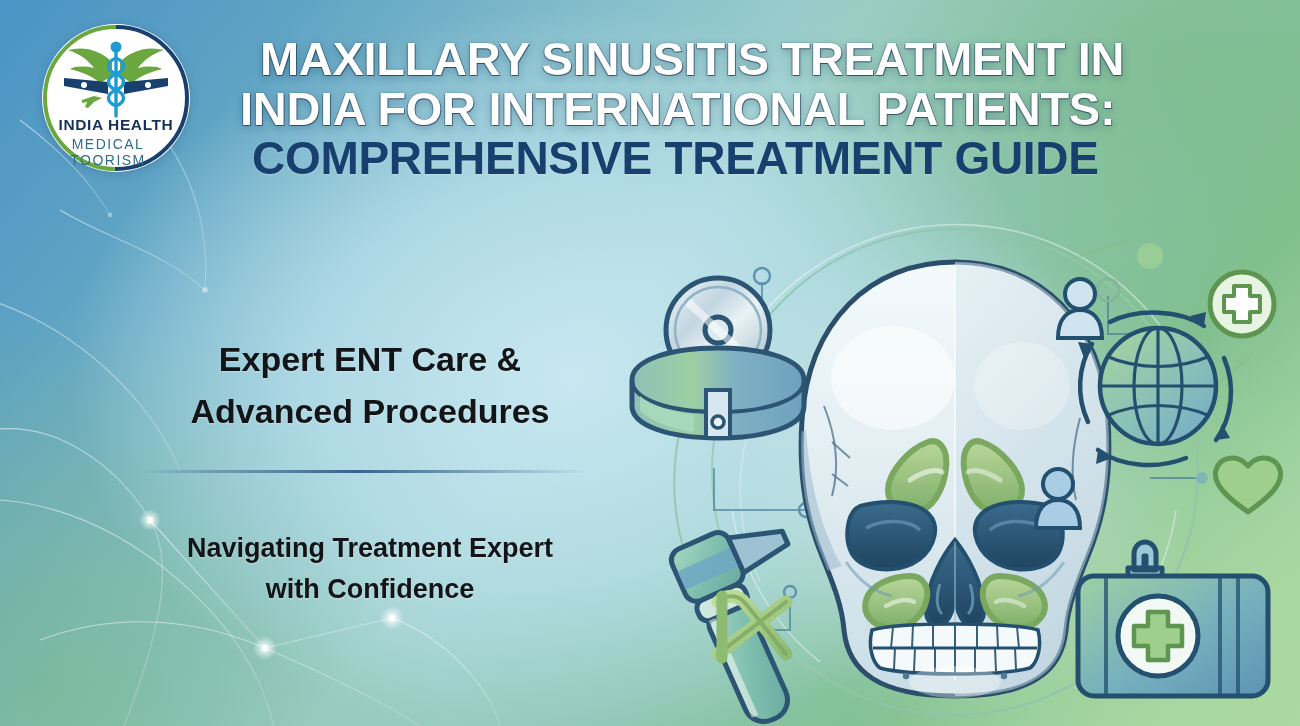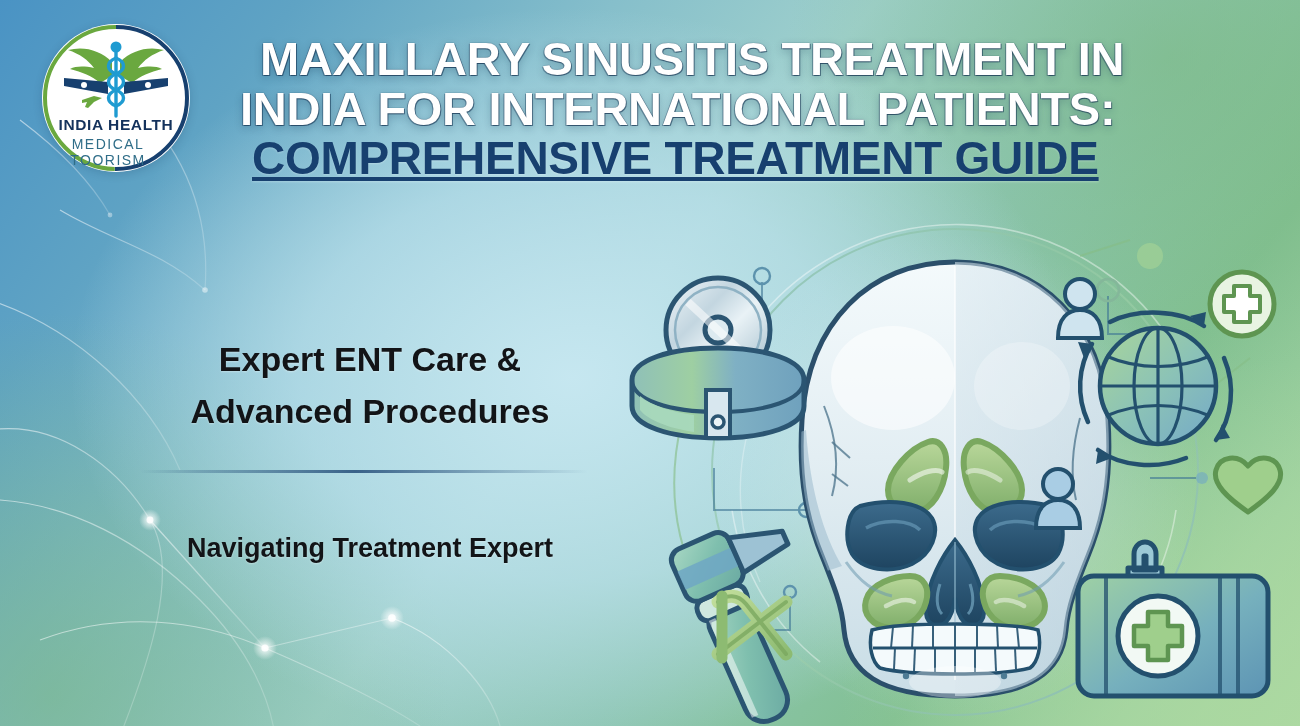--- a/index.html
+++ b/index.html
@@ -59,21 +59,21 @@
     white-space:nowrap;
   }
   .t-white{
     color:#ffffff;
     text-shadow:
       0 0 1px rgba(20,50,80,.85),
       1px 1px 0 rgba(20,50,80,.55),
       -1px 1px 0 rgba(20,50,80,.35),
       0 3px 8px rgba(15,45,75,.28);
   }
-  .t-navy{ color:#17406f; text-shadow:0 1px 2px rgba(255,255,255,.25);text-decoration:underline; }
+  .t-navy{ color:#17406f; text-shadow:0 1px 2px rgba(255,255,255,.25); }
   .t-l1{ margin-left:28px; }
   .t-l2{ margin-left:8px; }
   .t-l3{ margin-left:20px; font-size:46px; }
 
   
   .sub-a{
     position:absolute; left:150px; top:334px; width:440px;
     text-align:center;
     font-size:34px; font-weight:700; line-height:1.52;
     color:#121417;
@@ -188,20 +188,21 @@
 
   <div class="sub-a">
     <div>Expert ENT Care &amp;</div>
     <div>Advanced Procedures</div>
   </div>
 
   <div class="divider"></div>
 
   <div class="sub-b">
     <div>Navigating Treatment Expert</div>
+    <div>with Confidence</div>
   </div>
 
   <div class="stage">
   <svg viewBox="0 0 690 510">
     <defs>
       <linearGradient id="boneG" x1="0" y1="0" x2="0" y2="1">
         <stop offset="0" stop-color="#f4fafc"></stop>
         <stop offset=".45" stop-color="#e3eef3"></stop>
         <stop offset="1" stop-color="#c9dde6"></stop>
       </linearGradient>

